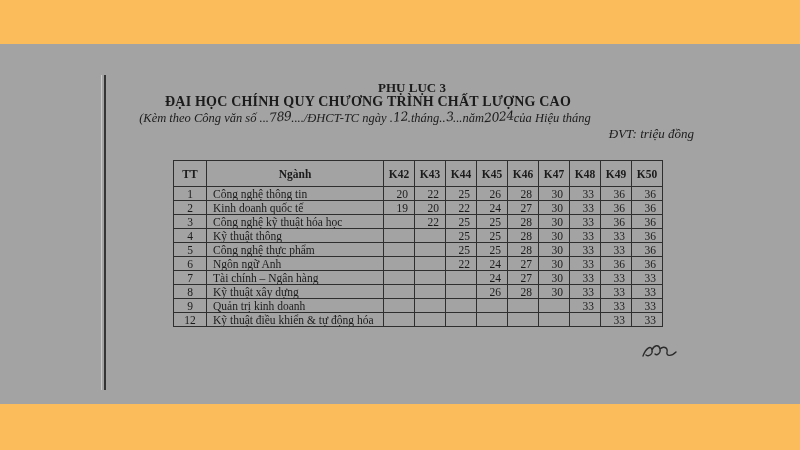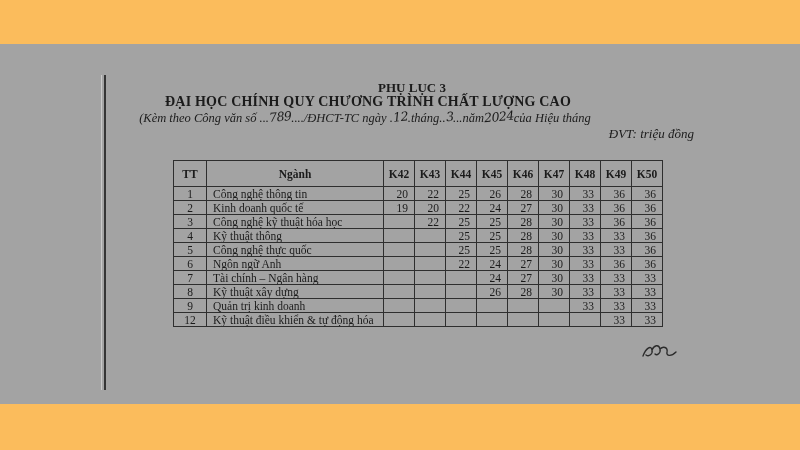--- a/index.html
+++ b/index.html
@@ -199,21 +199,21 @@
             <td class="val">25</td>
             <td class="val">25</td>
             <td class="val">28</td>
             <td class="val">30</td>
             <td class="val">33</td>
             <td class="val">33</td>
             <td class="val">36</td>
           </tr>
           <tr>
             <td class="tt">5</td>
-            <td class="nganh">Công nghệ thực quốc</td>
+            <td class="nganh">Công nghệ thực phẩm</td>
             <td class="val"></td>
             <td class="val"></td>
             <td class="val">25</td>
             <td class="val">25</td>
             <td class="val">28</td>
             <td class="val">30</td>
             <td class="val">33</td>
             <td class="val">33</td>
             <td class="val">36</td>
           </tr>

